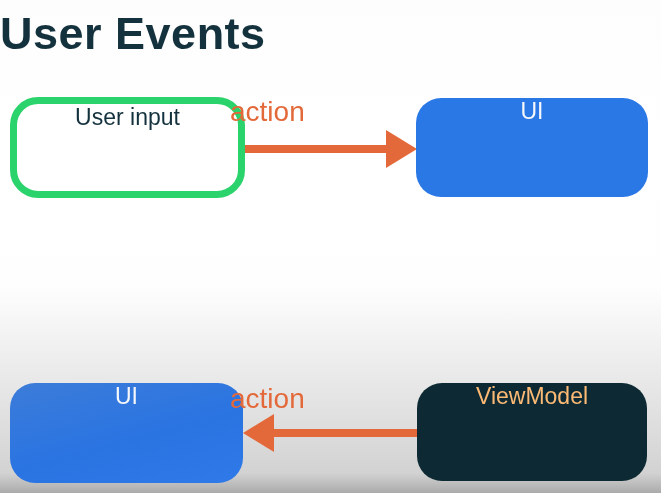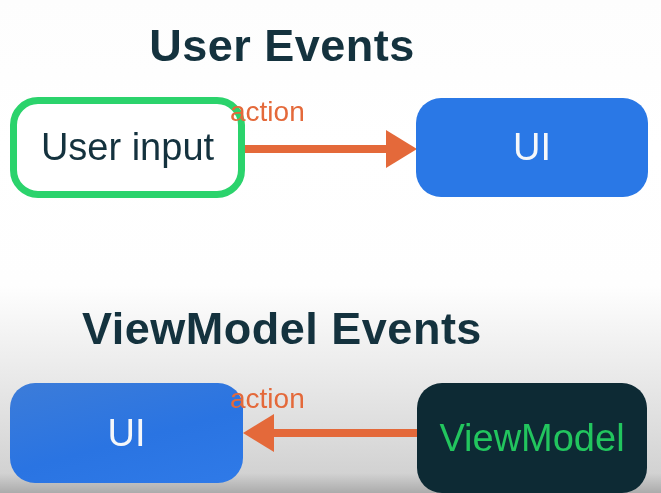--- a/index.html
+++ b/index.html
@@ -7,54 +7,54 @@
     position:relative;
     width:661px;height:493px;
     overflow:hidden;
     font-family:"Liberation Sans", sans-serif;
     background:linear-gradient(180deg,
       #fdfdfd 0%, #ffffff 30%, #fefefe 58%,
       #ececec 74%, #dcdcdc 88%, #d2d2d2 96%, #ababab 100%);
   }
   .title{
     position:absolute;left:0;width:540px;
-    margin:12px;text-align:center;
+    margin:0;text-align:left;
     font-size:45px;font-weight:600;letter-spacing:0.5px;
     color:#14323e;
   }
   .title-1{top:8px;}
   .title-2{top:291px;}
   .node{
     position:absolute;
-    display:flex;align-items:center;justify-content:center;
+    display:flex;align-items:flex-start;justify-content:center;
     border-radius:25px;
-    font-size:38px;
+    font-size:23px;
     box-sizing:border-box;
   }
   .node-green{
     left:10px;top:97px;width:235px;height:101px;
     background:#ffffff;
     border:7px solid #2bd36c;
     border-radius:28px;
     color:#14323e;
   }
   .node-blue-1{
     left:416px;top:98px;width:232px;height:99px;
     background:#2a78e6;
     color:#f5f7fa;
   }
   .node-blue-2{
     left:10px;top:383px;width:233px;height:100px;
     background:linear-gradient(165deg,#3c7cd9 0%,#2a74e2 55%,#2f7ae8 100%);
     color:#f5f7fa;
   }
   .node-dark{
-    left:417px;top:383px;width:230px;height:110px;
+    left:417px;top:383px;width:230px;height:98px;
     background:#0d2a34;
-    color:#22c55e;
+    color:#fdba74;
   }
   .arrow-label{
     position:absolute;width:200px;
     font-size:28px;font-weight:500;color:#e4693a;
   }
   .arrow-label-1{left:230px;top:96px;}
   .arrow-label-2{left:230px;top:383px;}
   .arrow-line{
     position:absolute;height:8px;background:#e4693a;
   }
@@ -86,21 +86,20 @@
   </div>
 
   <span class="arrow-label arrow-label-1">action</span>
   <div class="arrow-line arrow-line-1"></div>
   <div class="arrow-head arrow-head-right"></div>
 
   <div class="node node-blue-1">
     <span>UI</span>
   </div>
 
-  <h1 class="title title-2">ViewModel Events</h1>
 
   <div class="node node-blue-2">
     <span>UI</span>
   </div>
 
   <span class="arrow-label arrow-label-2">action</span>
   <div class="arrow-head arrow-head-left"></div>
   <div class="arrow-line arrow-line-2"></div>
 
   <div class="node node-dark">

